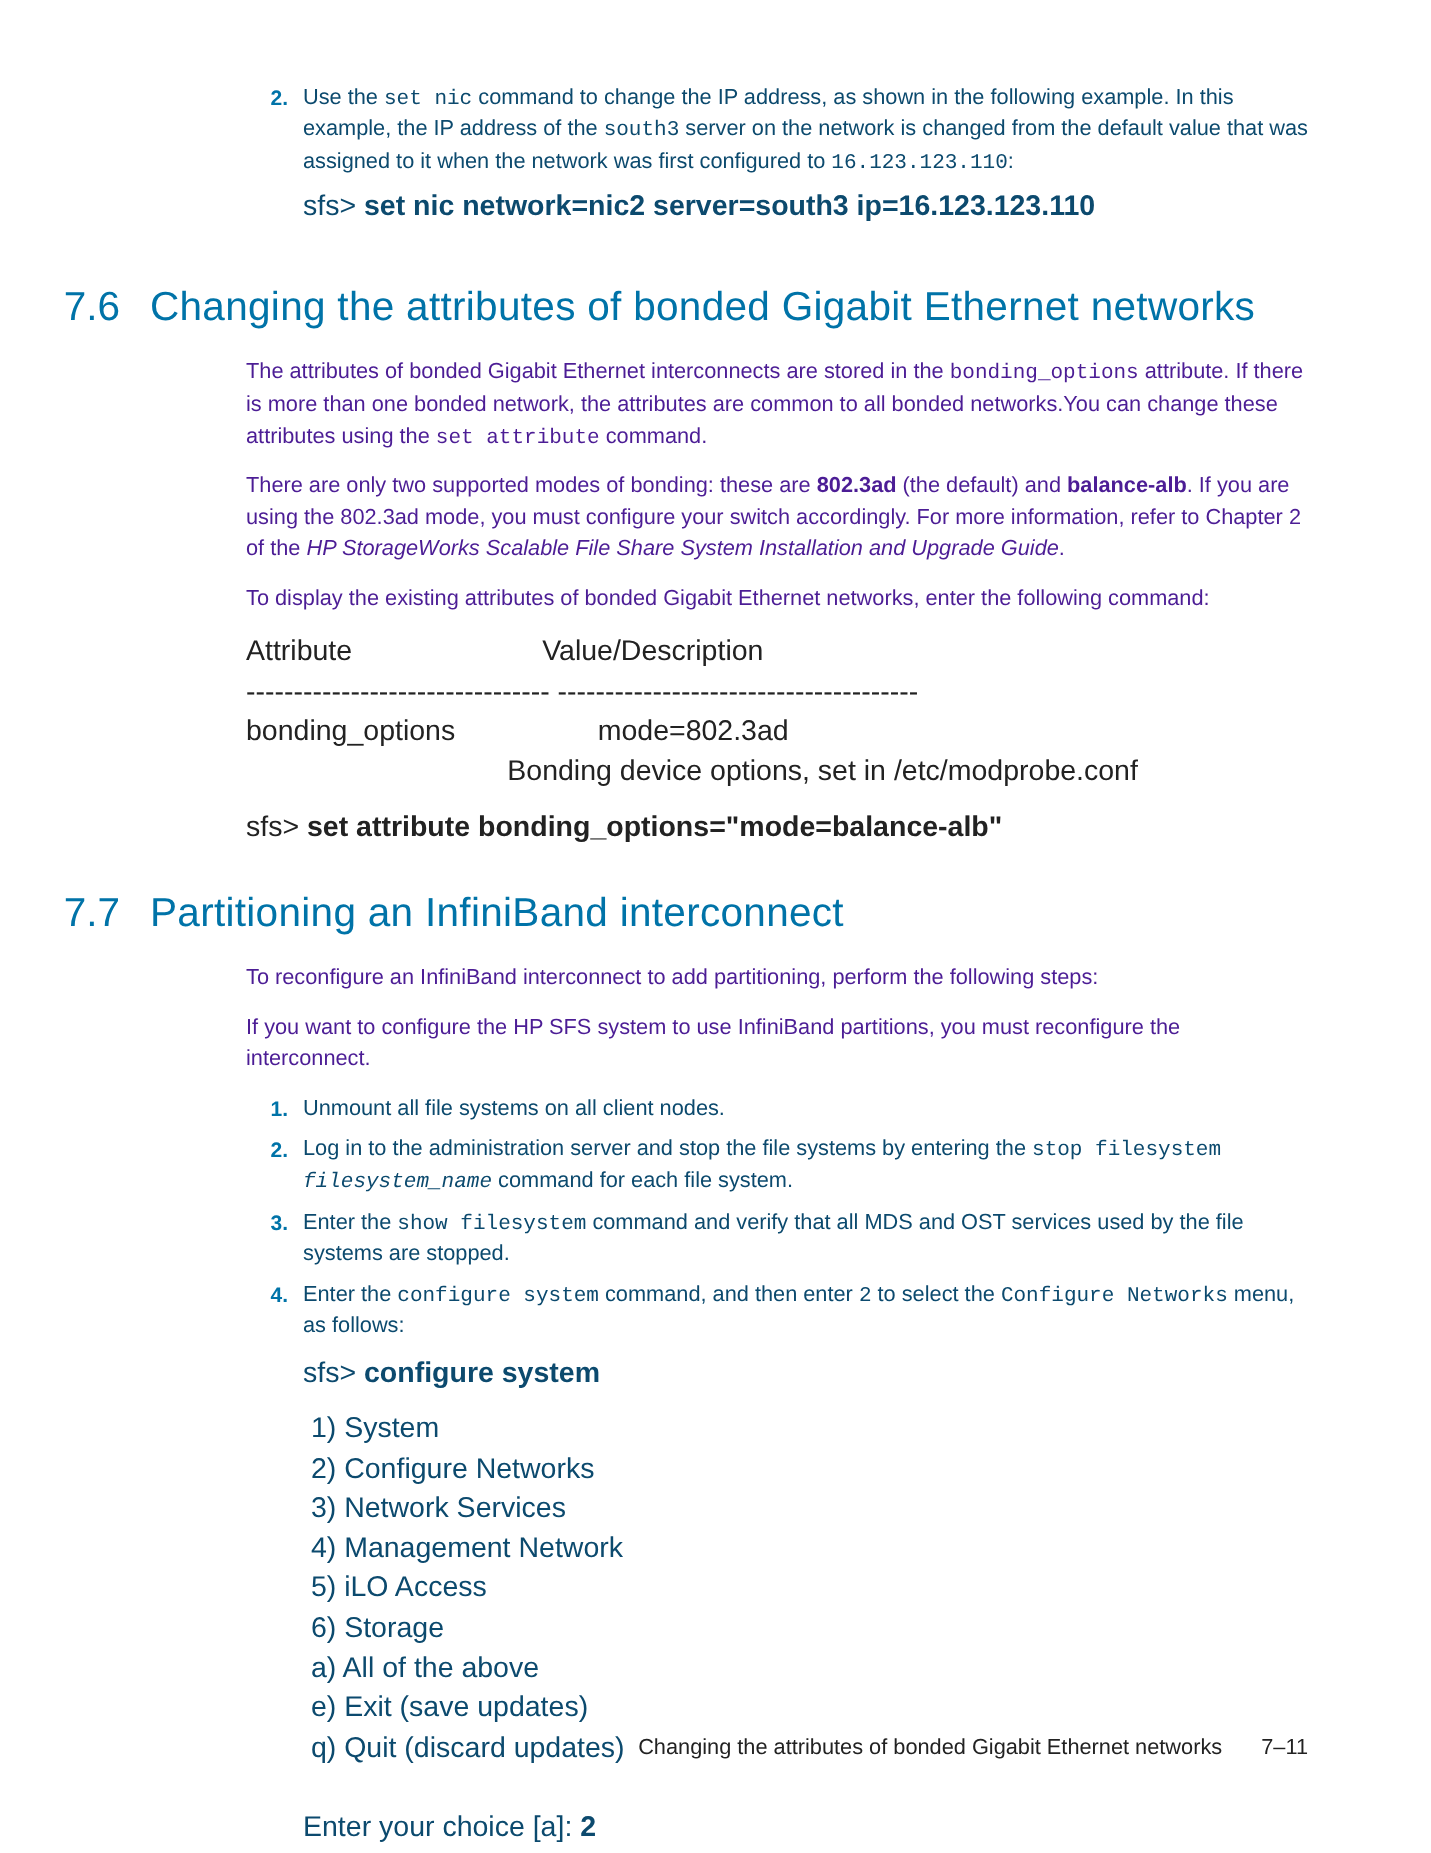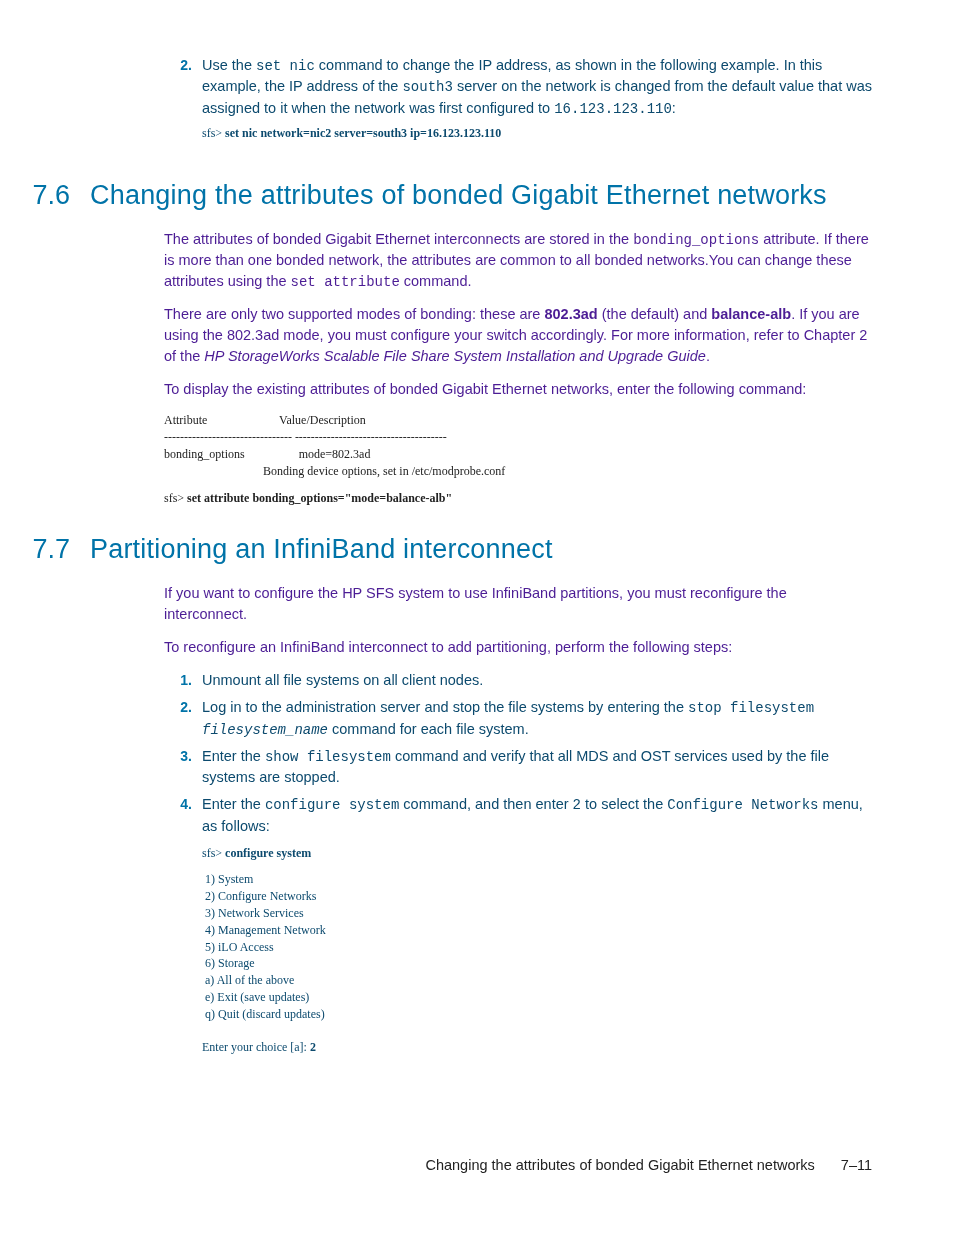--- a/index.html
+++ b/index.html
@@ -36,34 +36,34 @@
     flex: 1;
     font-size: 14.5px;
     line-height: 1.45;
     color: #0c4a6e;
   }
   .mono {
     font-family: "Courier New", monospace;
     font-size: 14px;
   }
   .codeblock {
-    font-family: Liberation Serif, serif;
-    font-size: 12px;
+    font-family: Liberation Sans, sans-serif;
+    font-size: 19px;
     line-height: 1.4;
     margin: 6px 0 10px 0;
     white-space: pre;
   }
   .codeblock .b { font-weight: 700; }
   .section-row {
     display: flex;
     align-items: baseline;
     margin-top: 28px;
     margin-bottom: 18px;
     margin-left: -82px;
-    padding-left: 8px;
+    padding-left: 18px;
   }
   .section-num {
     width: 82px;
     flex: 0 0 82px;
     text-align: right;
     padding-right: 20px;
     box-sizing: border-box;
     color: #0073a8;
     font-size: 27px;
     font-weight: 300;
@@ -133,22 +133,22 @@
                                  Bonding device options, set in /etc/modprobe.conf</div>
     <div class="codeblock"><span>sfs&gt; </span><span class="b">set attribute bonding_options="mode=balance-alb"</span></div>
   </div>
 
   <div class="section-row">
     <div class="section-num">7.7</div>
     <div class="section-title">Partitioning an InfiniBand interconnect</div>
   </div>
 
   <div class="indent-content">
+    <div class="para">To reconfigure an InfiniBand interconnect to add partitioning, perform the following steps:</div>
     <div class="para">If you want to configure the HP SFS system to use InfiniBand partitions, you must reconfigure the interconnect.</div>
-    <div class="para">To reconfigure an InfiniBand interconnect to add partitioning, perform the following steps:</div>
 
     <div class="ol-item">
       <div class="ol-num">1.</div>
       <div class="ol-body">Unmount all file systems on all client nodes.</div>
     </div>
 
     <div class="ol-item">
       <div class="ol-num">2.</div>
       <div class="ol-body">
         <span>Log in to the administration server and stop the file systems by entering the </span><span class="mono">stop filesystem</span><span class="mono ital"> filesystem_name</span><span> command for each file system.</span>

